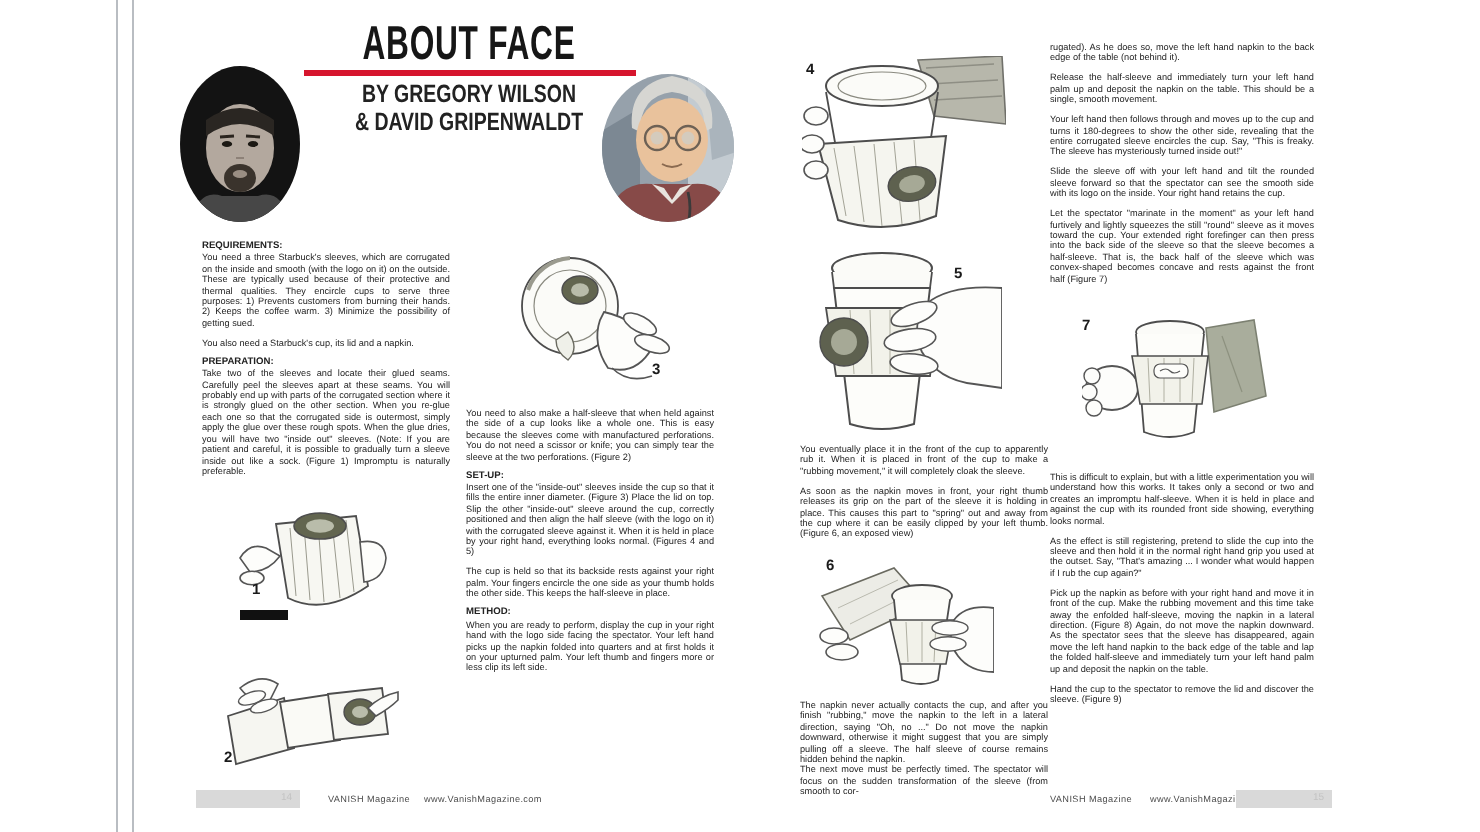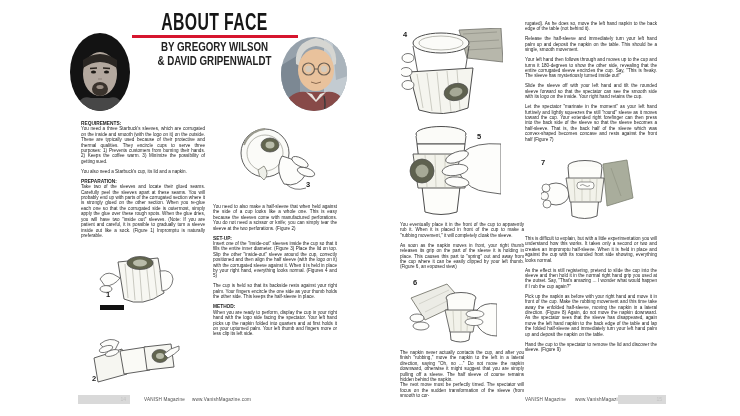--- a/index.html
+++ b/index.html
@@ -2,21 +2,21 @@
 <html><head>
 <meta charset="utf-8">
 <style>
   html,body{margin:0;padding:0;}
   body{
     width:740px;height:416px;background:#ffffff;position:relative;overflow:hidden;
     font-family:"Liberation Sans", sans-serif;color:#1f1f1f;
   }
   .edge-line{position:absolute;top:0;bottom:0;width:1px;background:#b9bdc2;}
   .page{position:absolute;top:0;height:416px;background:#ffffff;}
-  #page-left{left:56px;width:317px;}
+  #page-left{left:76px;width:317px;}
   #page-right{left:383px;width:320px;}
 
   
   .header{position:absolute;left:0;top:10px;width:317px;text-align:center;}
   .title{
     font-weight:bold;font-size:22px;letter-spacing:0.5px;color:#161616;
     transform:scaleX(0.72) scaleY(1.08);transform-origin:50% 50%;line-height:24px;
   }
   .red-rule{height:2.5px;width:166px;margin:1px auto 2px auto;}
   .byline{

